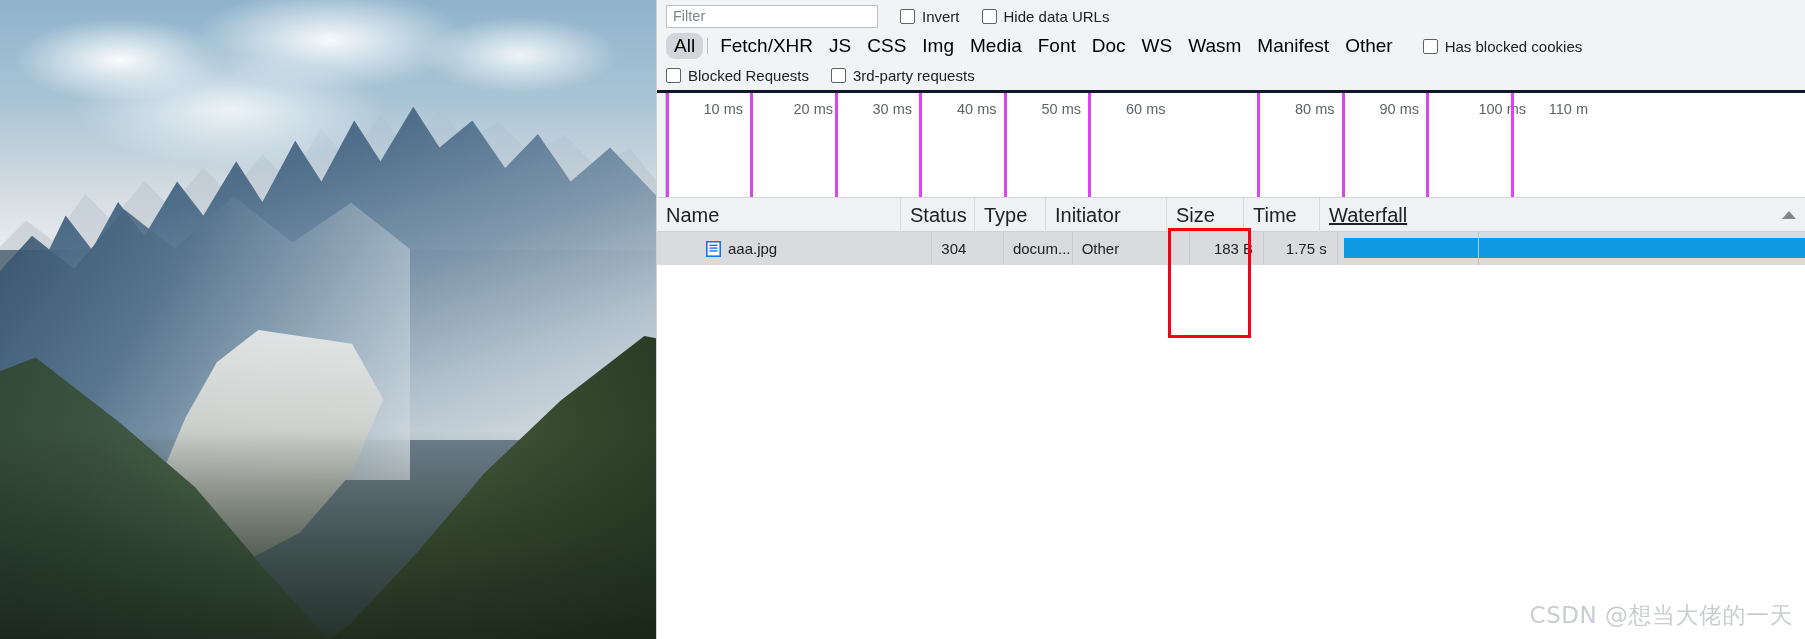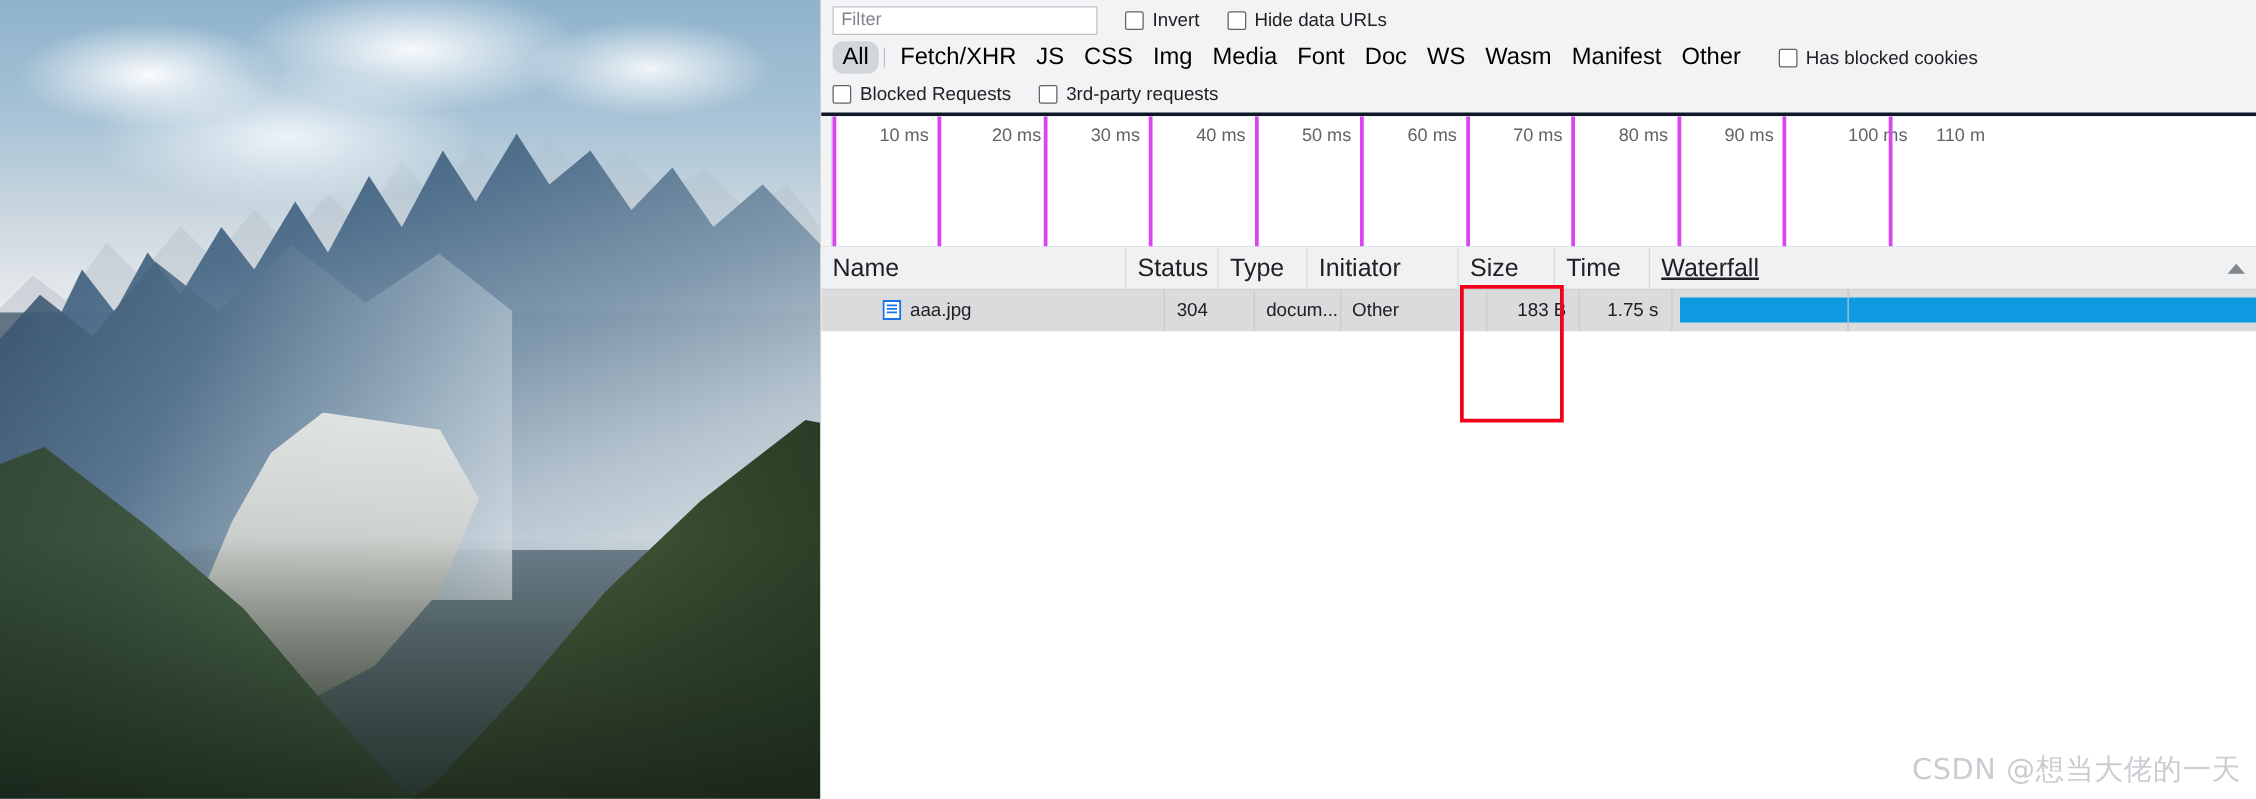--- a/index.html
+++ b/index.html
@@ -262,23 +262,20 @@
           </div>
           <div class="tick" style="left: 253px; width: 84.5px;">
             <span>40 ms</span>
           </div>
           <div class="tick" style="left: 337.5px; width: 84.5px;">
             <span>50 ms</span>
           </div>
           <div class="tick" style="left: 422px; width: 84.5px;">
             <span>60 ms</span>
           </div>
-          <div class="tick" style="left: 506.5px; width: 84.5px;">
-            <span>70 ms</span>
-          </div>
           <div class="tick" style="left: 591px; width: 84.5px;">
             <span>80 ms</span>
           </div>
           <div class="tick" style="left: 675.5px; width: 84.5px;">
             <span>90 ms</span>
           </div>
           <div class="tick" style="left: 760px; width: 107px;">
             <span>100 ms</span>
           </div>
           <div class="tick" style="left: 844.5px; width: 84.5px;">

